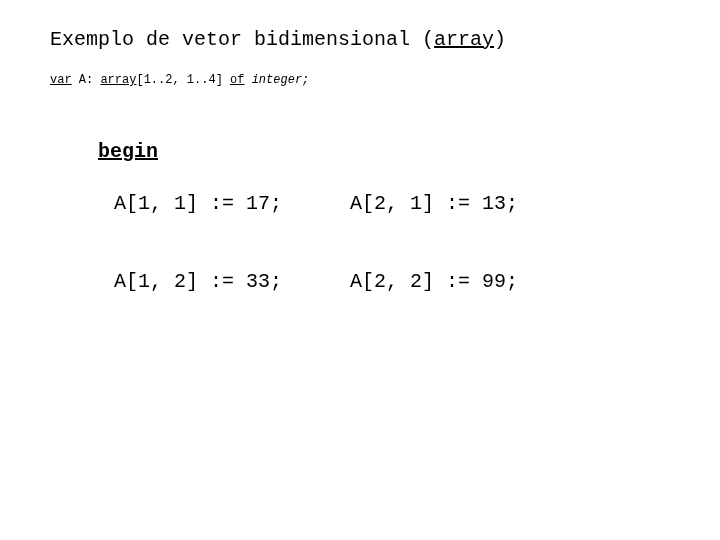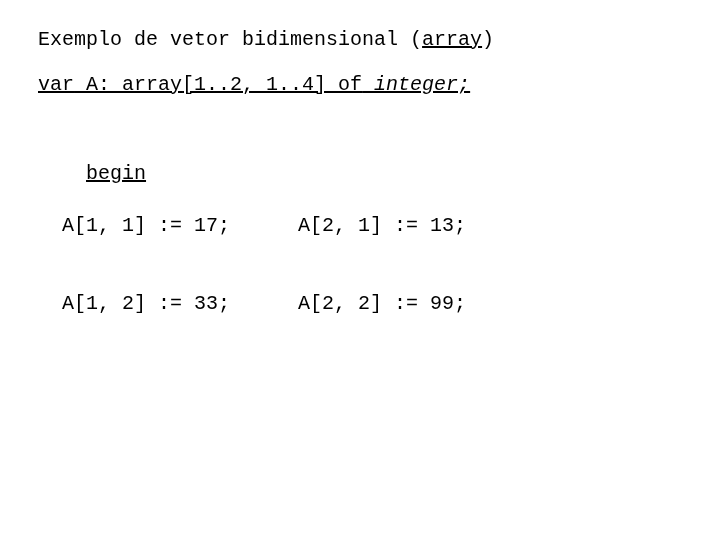--- a/index.html
+++ b/index.html
@@ -6,46 +6,45 @@
     margin: 0;
     padding: 0;
     width: 720px;
     height: 540px;
     background: #fff;
     font-family: "Courier New", Courier, monospace;
     font-size: 20px;
     color: #000;
   }
   .page {
-    padding: 28px 0 0 38px;
+    padding: 28px 0 0 50px;
     position: relative;
     width: 720px;
     height: 540px;
     box-sizing: border-box;
   }
   .title {
     font-family: "Courier New", Courier, monospace;
     font-size: 20px;
     margin-bottom: 22px;
   }
   .title .u { text-decoration: underline; }
   .decl {
-    font-size: 20px;
-    margin-bottom: 39px;
-    text-decoration: underline;
+    font-size: 12px;
+    margin-bottom: 26px;
   }
   .decl .u { text-decoration: underline; }
   .decl .ital { font-style: italic; }
   .codeblock {
     font-size: 20px;
     line-height: 26px;
     white-space: pre;
   }
-  .codeblock .u { text-decoration: underline; }
-  .codeblock .row { display: block; }
+  .codeblock .u { text-decoration: underline; font-weight: bold; }
+  .codeblock .row { display: block; margin-left: 40px; }
   .codeblock .left { display: inline-block; width: 260px; }
   .codeblock .right { display: inline-block; }
 </style>
 </head>
 <body>
 
 <div class="page">
 
   <div class="title">
     <span>Exemplo de vetor bidimensional (</span><span class="u">array</span><span>)</span>

